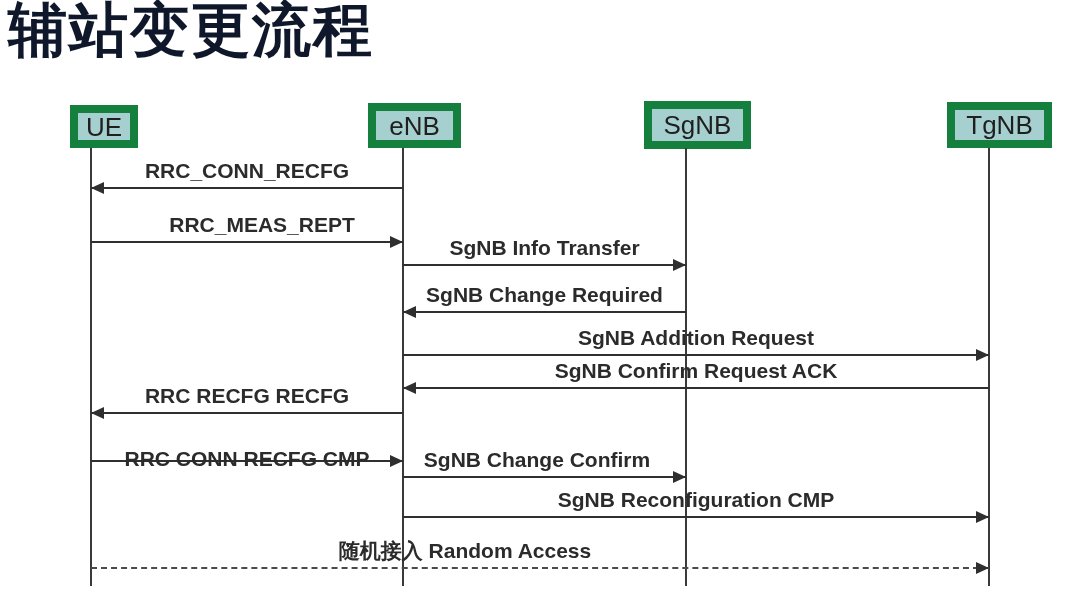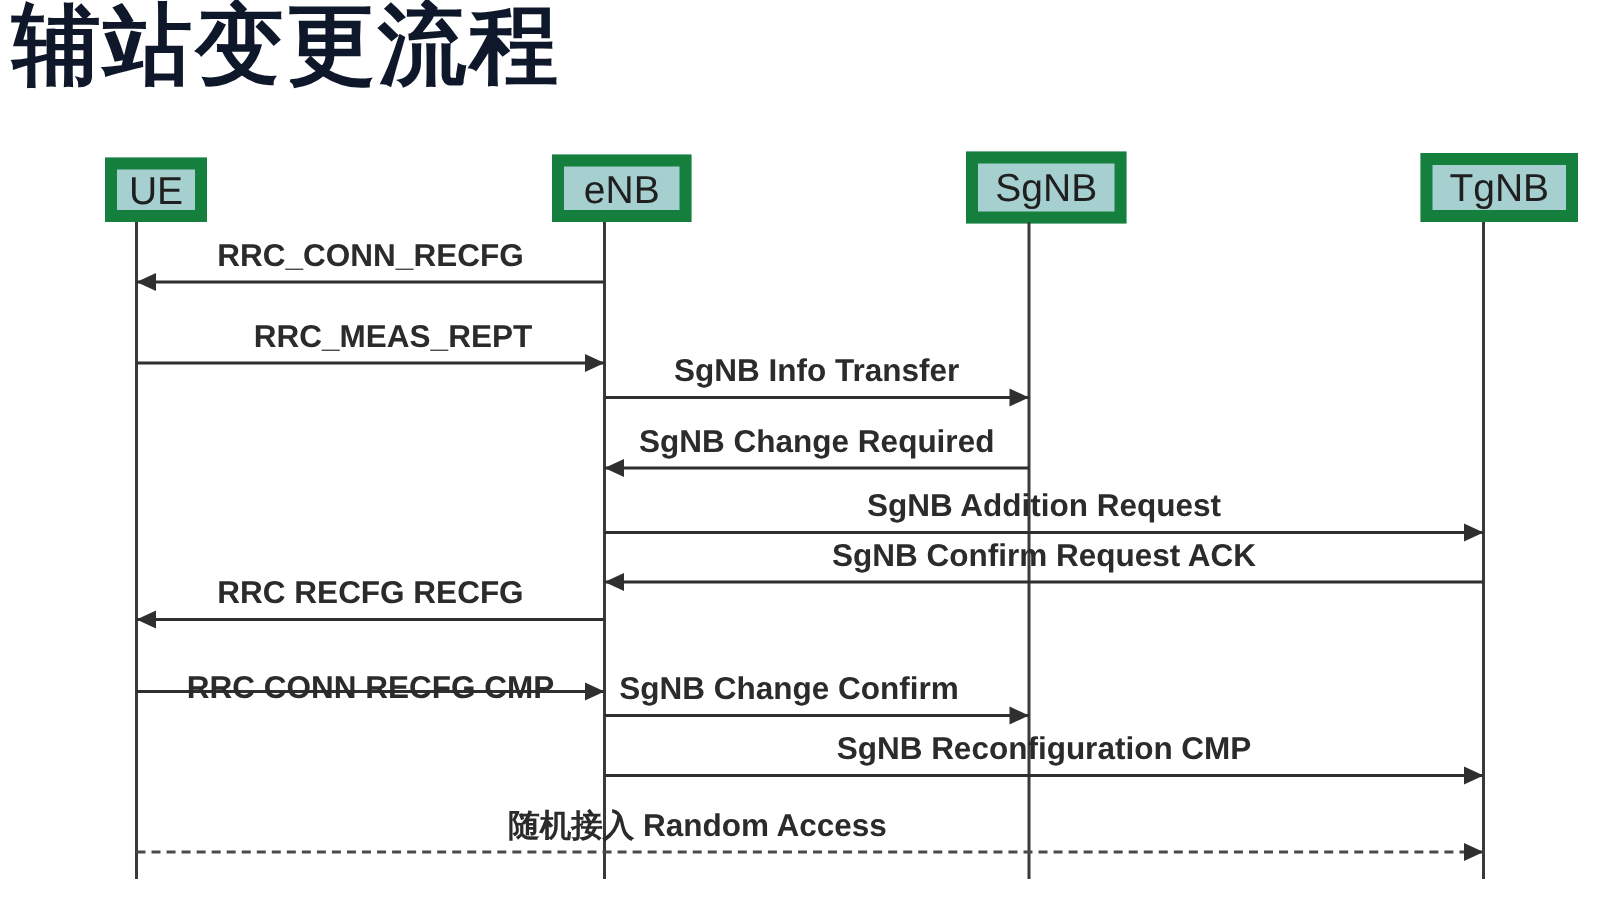--- a/index.html
+++ b/index.html
@@ -112,21 +112,21 @@
       <div class="arrow-head left" style="top: 382px; left: 403px;"></div>
       <div class="msg-label" style="left: 696px; top: 360px;">SgNB Confirm Request ACK</div>
       <div class="msg-line" style="left: 91px; top: 412px; width: 312px;"></div>
       <div class="arrow-head left" style="top: 407px; left: 91px;"></div>
       <div class="msg-label" style="left: 247px; top: 385px;">RRC RECFG RECFG</div>
       <div class="msg-line" style="left: 91px; top: 460px; width: 312px;"></div>
       <div class="arrow-head right" style="top: 455px; left: 390px;"></div>
       <div class="msg-label" style="left: 247px; top: 419px; margin-top: 29px;">RRC CONN RECFG CMP</div>
       <div class="msg-line" style="left: 403px; top: 476px; width: 283px;"></div>
       <div class="arrow-head right" style="top: 471px; left: 673px;"></div>
-      <div class="msg-label" style="left: 526px; top: 449px;">SgNB Change Confirm</div>
+      <div class="msg-label" style="left: 537px; top: 449px;">SgNB Change Confirm</div>
       <div class="msg-line" style="left: 403px; top: 516px; width: 586px;"></div>
       <div class="arrow-head right" style="top: 511px; left: 976px;"></div>
       <div class="msg-label" style="left: 696px; top: 489px;">SgNB Reconfiguration CMP</div>
       <div class="msg-line dashed" style="left: 91px; top: 567px; width: 898px;"></div>
       <div class="arrow-head right" style="top: 562px; left: 976px;"></div>
       <div class="msg-label" style="left: 465px; top: 540px;">随机接入 Random Access</div>
     </div>
 </div>
 
 </body></html>

